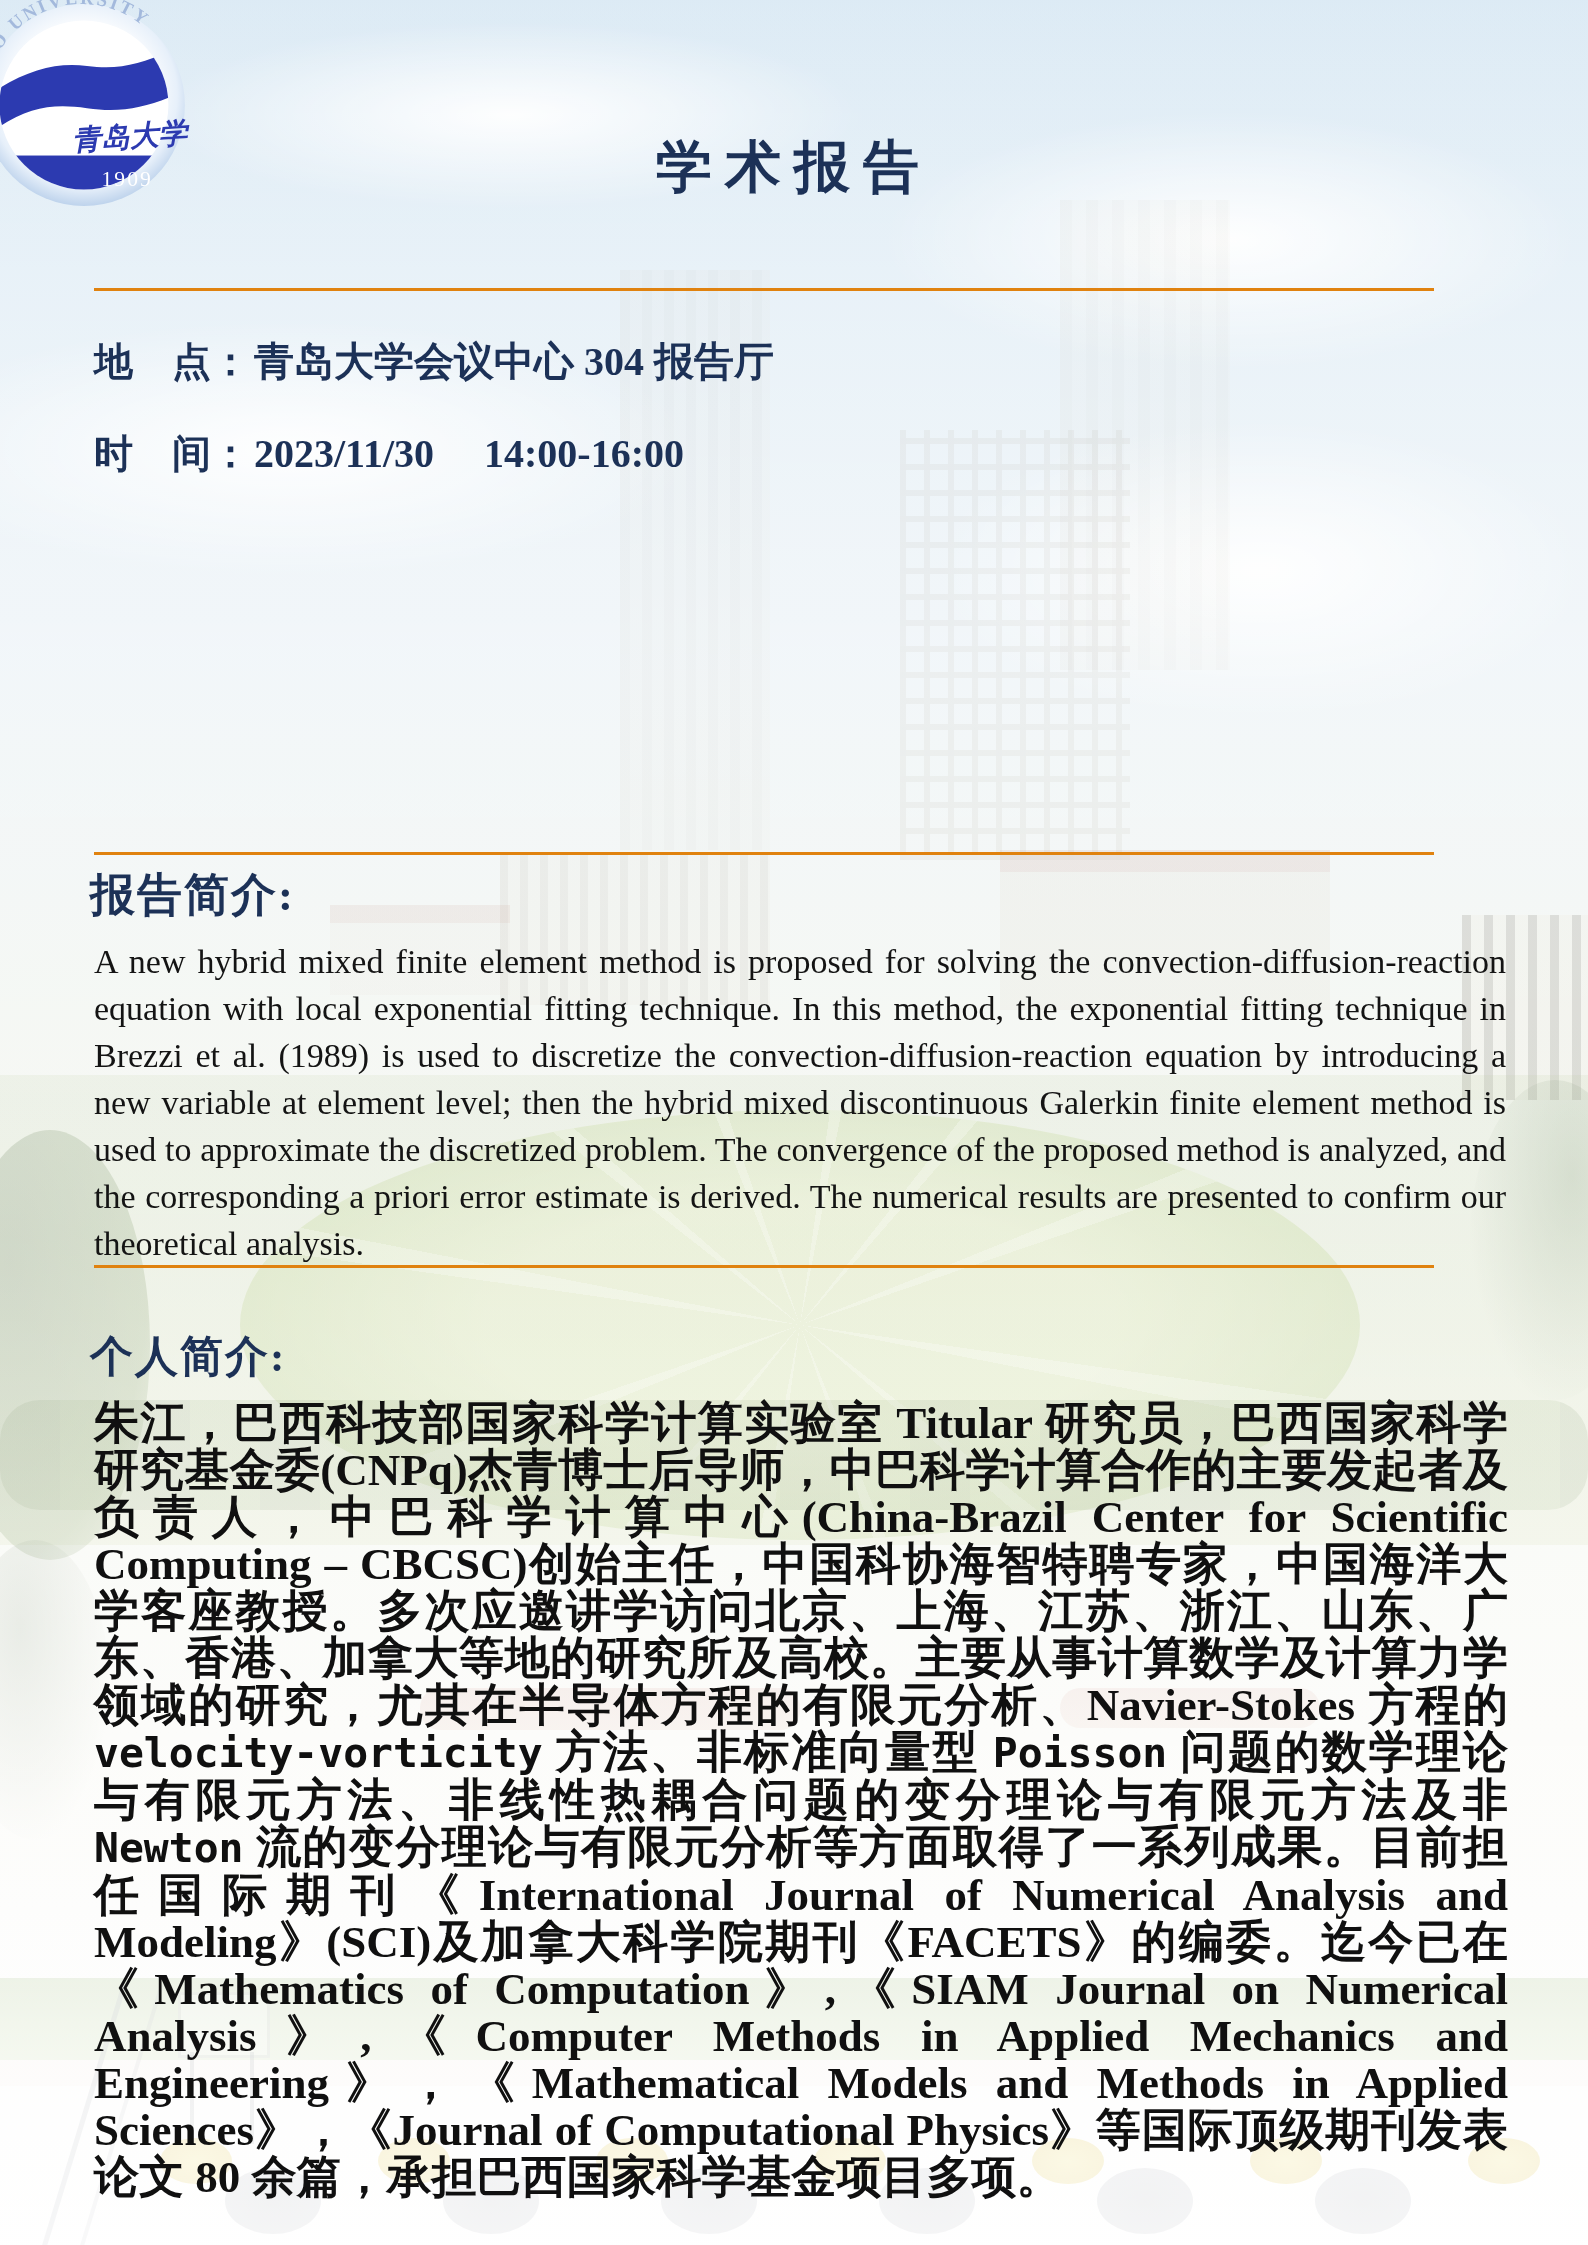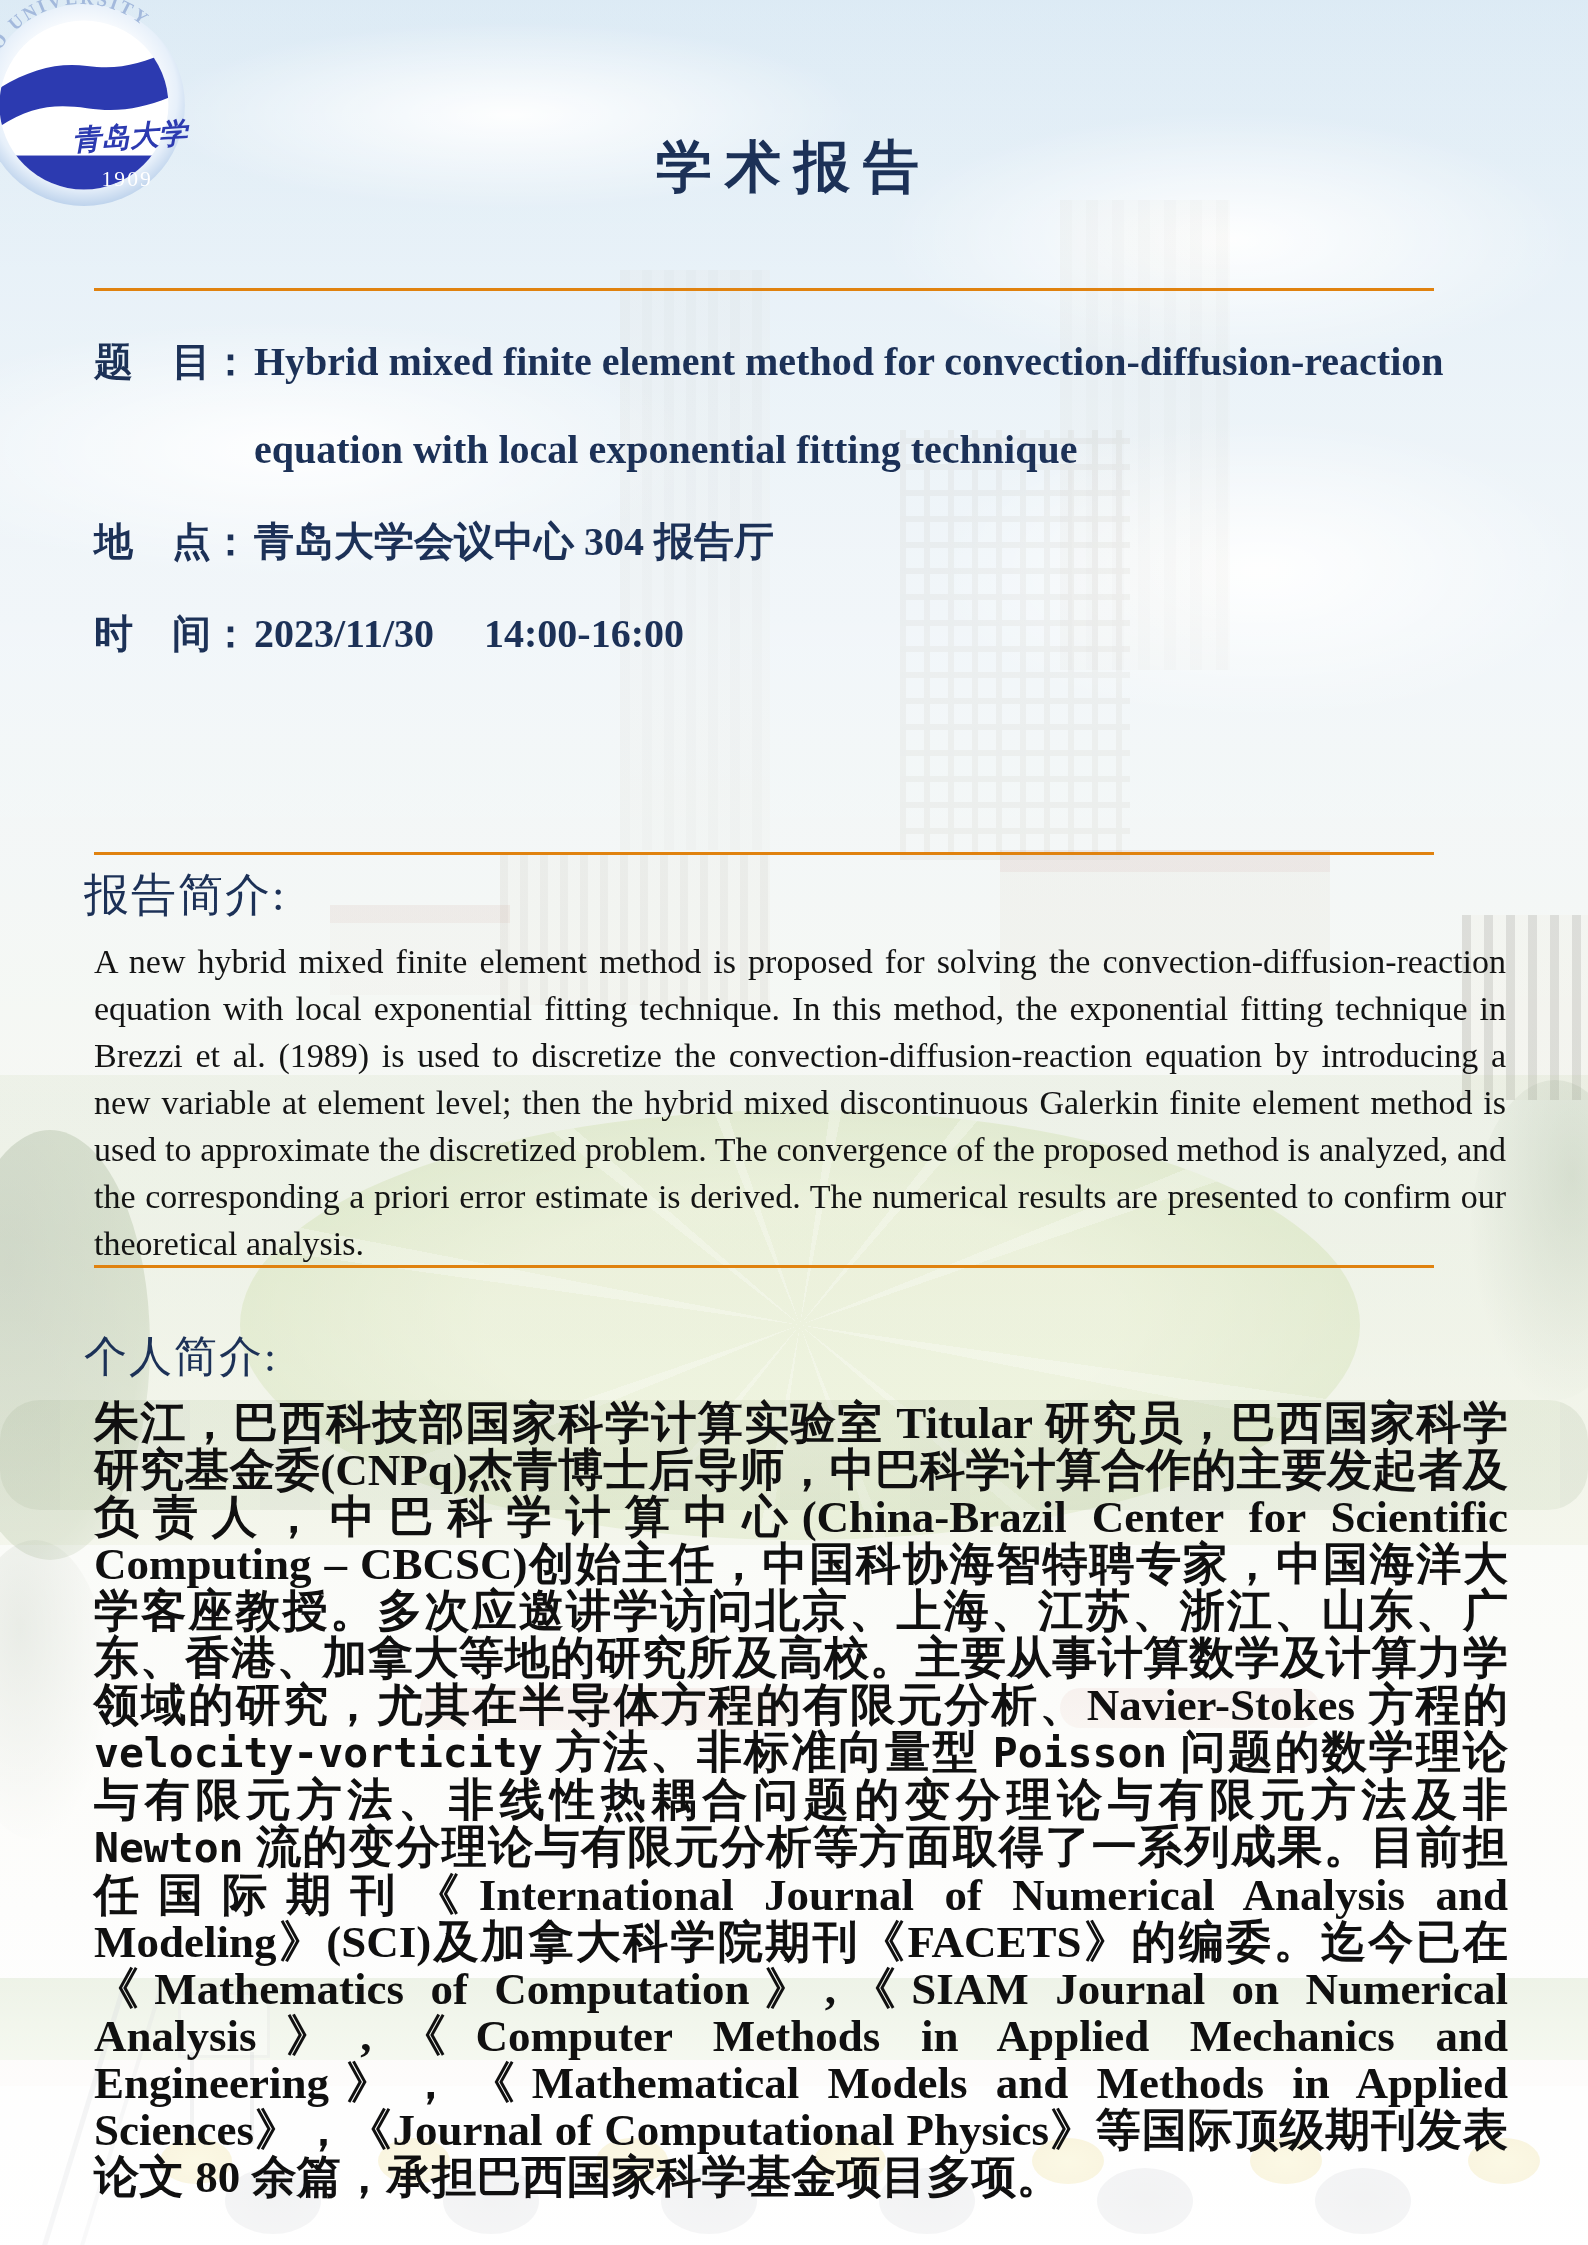--- a/index.html
+++ b/index.html
@@ -73,21 +73,21 @@
   .rule{position:absolute;left:94px;width:1340px;height:3px;background:var(--rule-orange);}
   .rule.r1{top:288px;}
   .rule.r2{top:852px;}
   .rule.r3{top:1265px;}
 
   .info{position:absolute;left:94px;top:318px;width:1412px;color:var(--navy);}
   .info-row{display:flex;align-items:flex-start;line-height:88px;margin-bottom:4px;font-weight:bold;}
   .info-label{flex:0 0 160px;font-size:39px;white-space:pre-wrap;}
   .info-value{flex:1;max-width:1250px;font-size:40px;white-space:pre-wrap;}
 
-  .section-heading{position:absolute;left:84px;color:var(--navy);font-weight:normal;}
+  .section-heading{position:absolute;left:90px;color:var(--navy);font-weight:bold;}
   .abstract-heading{top:865px;font-size:45px;letter-spacing:2px;}
   .bio-heading{top:1328px;font-size:43px;letter-spacing:2px;}
 
   .abstract-body{
     position:absolute;left:94px;top:938px;width:1412px;
     font-size:34px;line-height:47px;text-align:justify;color:#141414;
   }
   .bio-body{
     position:absolute;left:94px;top:1400px;width:1414px;
     font-size:45px;line-height:47px;text-align:justify;color:#101010;font-weight:bold;
@@ -169,24 +169,20 @@
       <text class="cn-text" x="142" y="142" text-anchor="middle" transform="rotate(-4 142 142)">青岛大学</text>
       <text class="year-text" x="139" y="181" text-anchor="middle">1909</text>
     </svg>
 
     <div class="doc-type">学术报告</div>
 
     <div class="rule r1"></div>
 
     <div class="info">
       <div class="info-row">
-        <div class="info-label">题　目：</div>
-        <div class="info-value">Hybrid mixed finite element method for convection-diffusion-reaction equation with local exponential fitting technique</div>
-      </div>
-      <div class="info-row">
         <div class="info-label">地　点：</div>
         <div class="info-value">青岛大学会议中心 304 报告厅</div>
       </div>
       <div class="info-row">
         <div class="info-label">时　间：</div>
         <div class="info-value">2023/11/30　 14:00-16:00</div>
       </div>
     </div>
 
     <div class="rule r2"></div>

